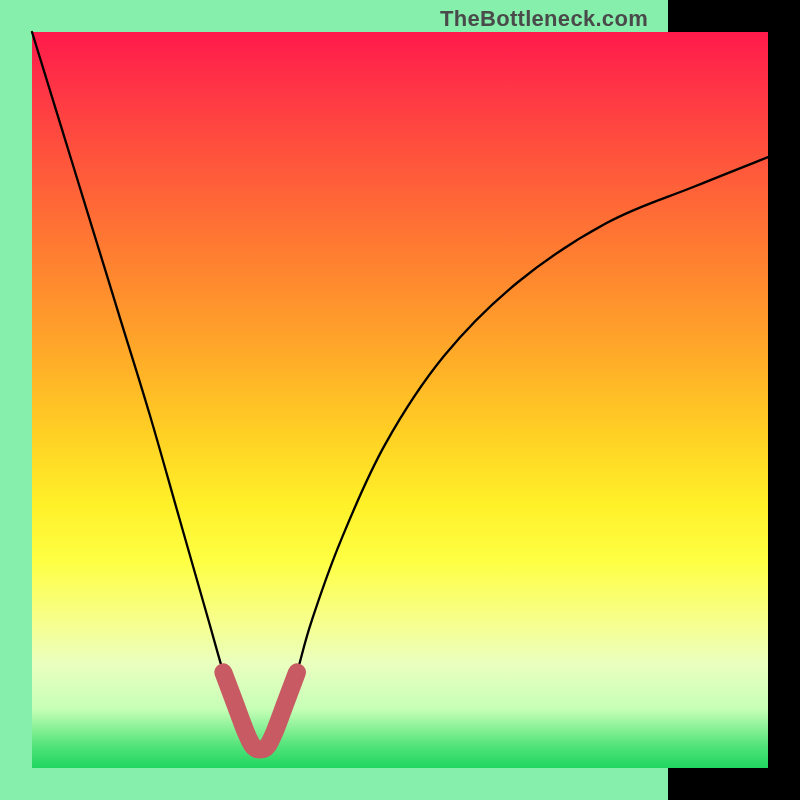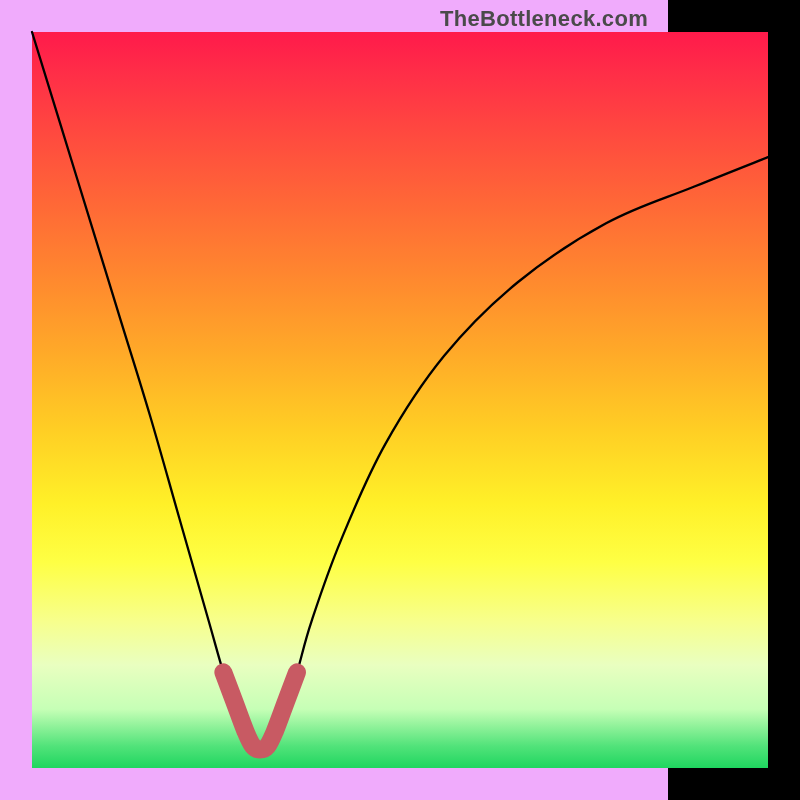--- a/index.html
+++ b/index.html
@@ -1,21 +1,21 @@
 <!DOCTYPE html>
 <html><head>
 <meta charset="utf-8">
 <style>
   * { margin: 0; padding: 0; box-sizing: border-box; }
   html, body { width: 800px; height: 800px; overflow: hidden; background: #000; }
   .frame {
     position: relative;
     width: 668px;
     height: 800px;
-    background: #f0abfc;
+    background: #86efac;
   }
   .plot-area {
     position: absolute;
     left: 32px;
     top: 32px;
     width: 736px;
     height: 736px;
     background: linear-gradient(to bottom,
       #ff1a4b 0%,
       #ff2f47 6%,

